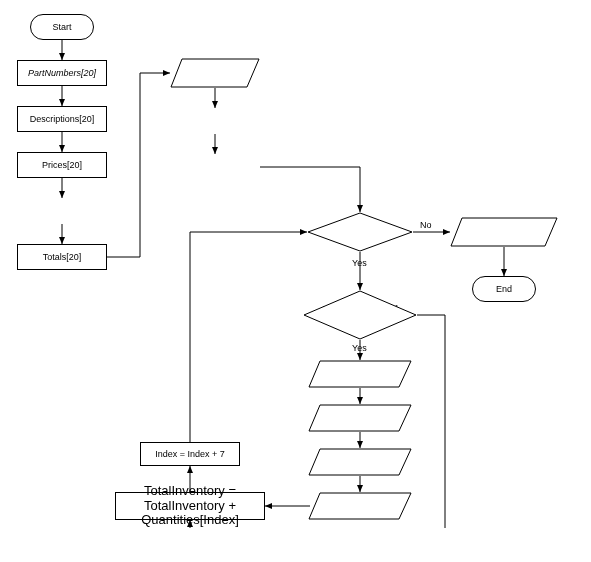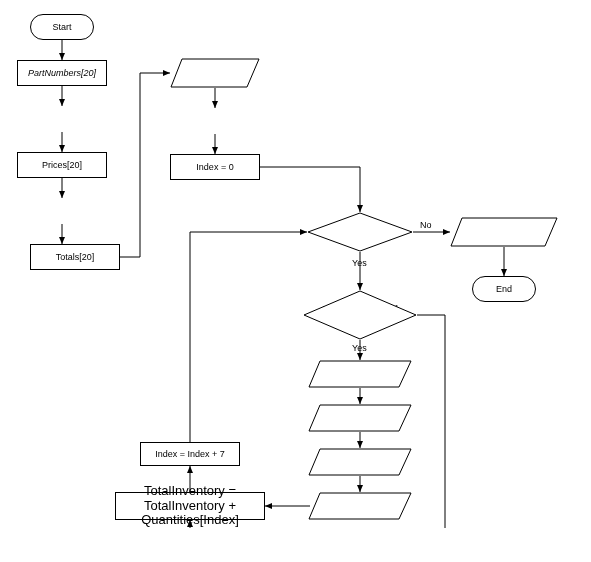--- a/index.html
+++ b/index.html
@@ -104,39 +104,39 @@
     <polyline points="417,315 445,315 445,540 190,540 190,520" marker-end="url(#arr)"></polyline>
   </g>
 </svg>
 
 <div class="node terminator" style="left:30px; top:14px; width:64px; height:26px;">
       <span>Start</span>
     </div>
 <div class="node" style="left:17px; top:60px; width:90px; height:26px;font-style:italic;">
       <span>PartNumbers[20]</span>
     </div>
+<div class="node" style="left:17px; top:106px; width:90px; height:26px;">
+      <span>Descriptions[20]</span>
+    </div>
 <div class="node" style="left:17px; top:152px; width:90px; height:26px;">
       <span>Prices[20]</span>
     </div>
-<div class="node" style="left:30px; top:244px; width:90px; height:26px;">
+<div class="node" style="left:17px; top:244px; width:90px; height:26px;">
       <span>Totals[20]</span>
     </div>
 
 <div class="para" style="left:170px; top:58px; width:90px; height:30px;">
   <svg width="90" height="30" style="position:absolute;left:0;top:0;">
         <polygon points="12,1 89,1 77,29 1,29" fill="#fff" stroke="#000"></polygon>
       </svg>
   <div>
         <span style="white-space:pre-line;">Input
 PartNumber</span>
       </div>
 </div>
-<div class="node" style="left:170px; top:154px; width:90px; height:26px;">
-      <span>Index = 0</span>
-    </div>
 
 <div class="diamond" style="left:307px; top:212px; width:106px; height:40px;">
   <svg width="106" height="40" style="position:absolute;left:0;top:0;">
         <polygon points="53,1 105,20 53,39 1,20" fill="#fff" stroke="#000"></polygon>
       </svg>
   <div>
         <span>Index &lt; 20</span>
       </div>
 </div>
 <div class="label" style="left:352px; top:258px;">Yes</div>

